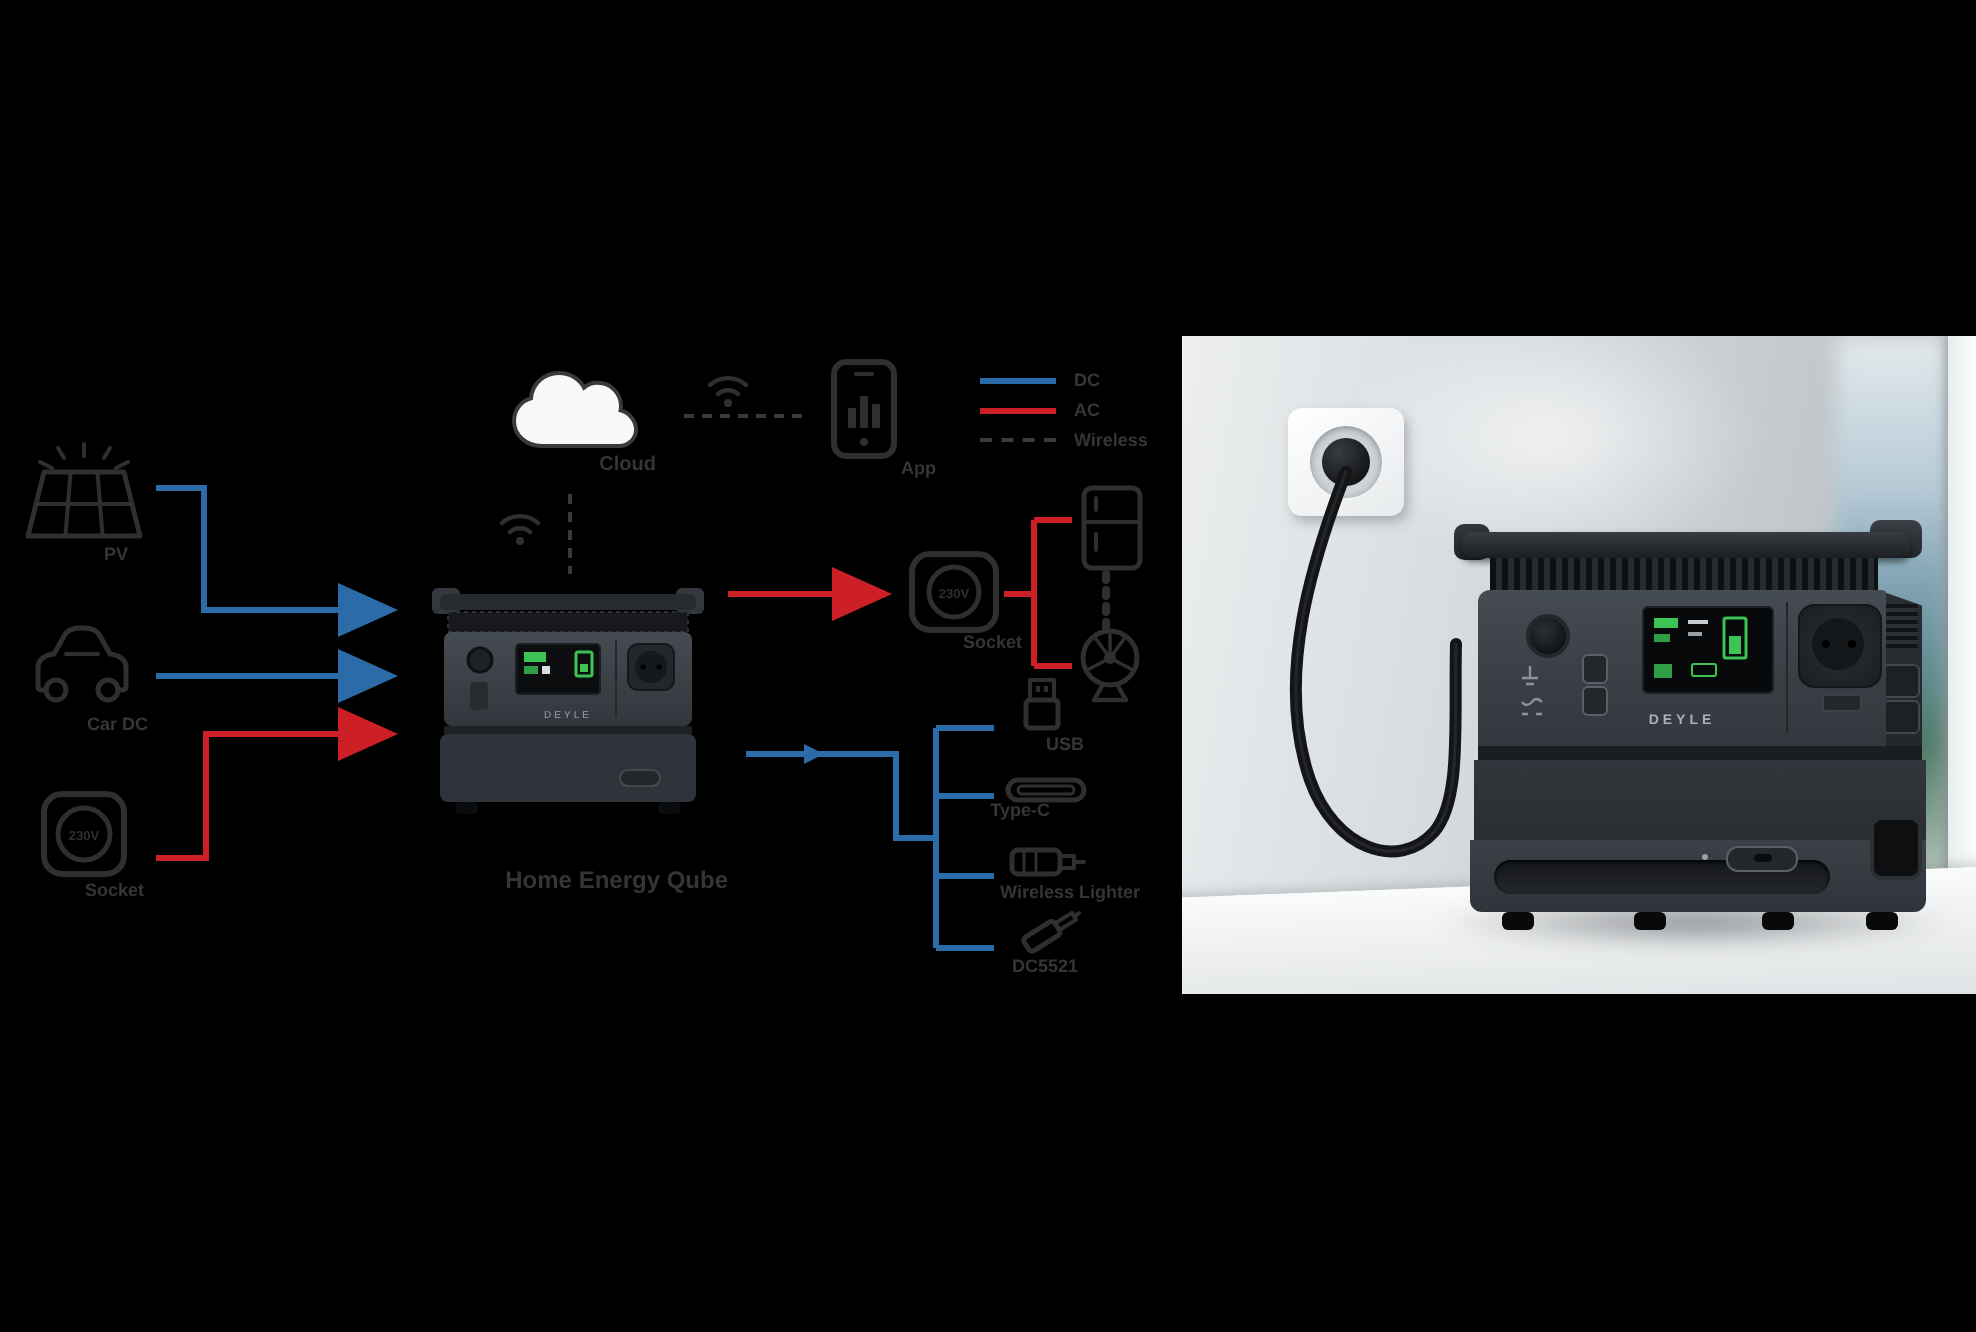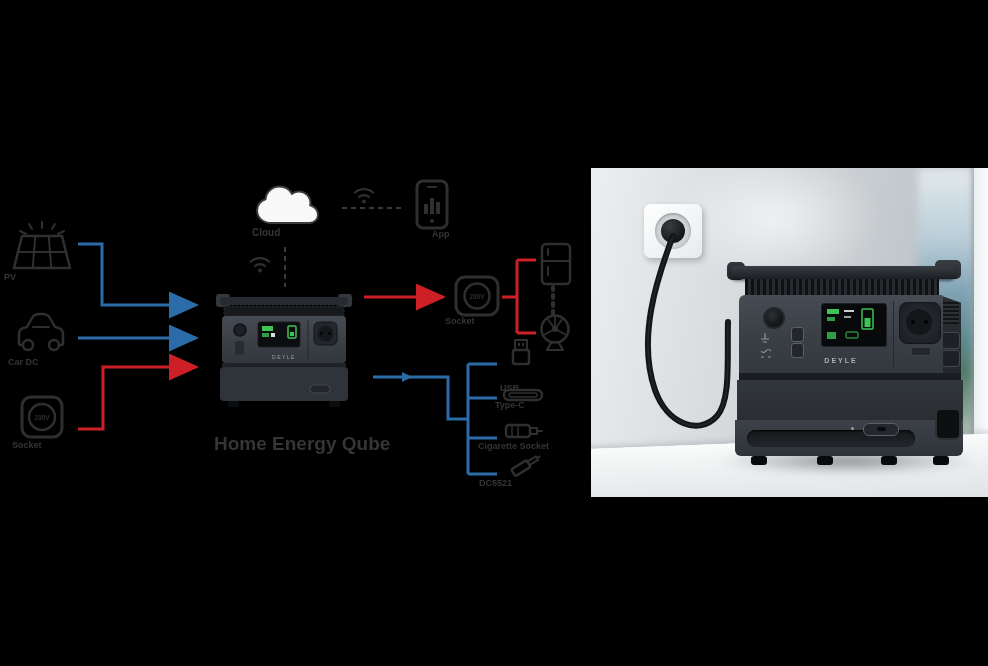--- a/index.html
+++ b/index.html
@@ -1,20 +1,20 @@
 <!DOCTYPE html>
 <html style="--dc-line: #2b6ca8; --ac-line: #cd2026; --wireless-line: #3a3a3a; --label-text: #353535;"><head>
 <meta charset="utf-8">
 <style>
   html,body{margin:0;padding:0;background:#000;}
   #canvas{position:relative;width:988px;height:666px;background:#000;overflow:hidden;
           font-family:"Liberation Sans",sans-serif;}
   .abs{position:absolute;}
   .lbl{position:absolute;color:var(--label-text,#353535);font-weight:bold;font-size:9px;
-       text-align:left;white-space:nowrap;line-height:1;}
+       text-align:right;white-space:nowrap;line-height:1;}
   .dc{stroke:var(--dc-line,#2b6ca8);}
   .ac{stroke:var(--ac-line,#cd2026);}
   .wire{stroke:var(--wireless-line,#3a3a3a);}
   .fill-dc{fill:var(--dc-line,#2b6ca8);}
   .fill-ac{fill:var(--ac-line,#cd2026);}
   .ic{stroke:#2f2f2f;fill:none;stroke-linecap:round;stroke-linejoin:round;}
   .icf{fill:#2f2f2f;stroke:none;}
   
   #legend{left:490px;top:186px;display:flex;flex-direction:column;gap:7px;}
   .lg-row{display:flex;align-items:center;gap:9px;height:8px;}
@@ -106,20 +106,34 @@
 
     <path class="dc" d="M373,377 H448 V419 H468 M468,364 V474 M468,364 H497 M468,398 H497 M468,438 H497 M468,474 H497" fill="none" stroke-width="3"></path>
     <polygon class="fill-dc" points="402,372 412,377 402,382"></polygon>
 
     <path class="wire" d="M342,208 H404" fill="none" stroke-width="2" stroke-dasharray="5 4"></path>
     <path class="wire" d="M285,247 V287" fill="none" stroke-width="2" stroke-dasharray="5 4"></path>
 
     <path class="ic" d="M553,287 V314" stroke-width="4" stroke-dasharray="3 5"></path>
   </svg>
 
+  <div id="legend" class="abs">
+    <div class="lg-row">
+      <span class="lg-sw fill-dc" style="background:var(--dc-line,#2b6ca8)"></span>
+      <span class="lg-lb">DC</span>
+    </div>
+    <div class="lg-row">
+      <span class="lg-sw" style="background:var(--ac-line,#cd2026)"></span>
+      <span class="lg-lb">AC</span>
+    </div>
+    <div class="lg-row">
+      <span class="lg-sw dash"></span>
+      <span class="lg-lb">Wireless</span>
+    </div>
+  </div>
 
   <svg class="abs" style="left:12px;top:220px" width="60" height="54">
     <path class="ic" stroke-width="2" d="M30,2 V8 M17,4 L20,9 M43,4 L40,9 M8,11 L14,14 M52,11 L46,14"></path>
     <path class="ic" stroke-width="2.5" d="M10,16 H50 L58,48 H2 Z"></path>
     <path class="ic" stroke-width="2" d="M6,32 H54 M23.3,16 L20.7,48 M36.7,16 L39.3,48"></path>
   </svg>
   <div class="lbl" style="left:4px;top:273px;width:60px">PV</div>
 
   <svg class="abs" style="left:12px;top:306px" width="58" height="50">
     <path class="ic" stroke-width="2.5" d="M7,37 V28 Q7,22 15,21 L20,12 Q22,8 28,8 H30 Q36,8 38,12 L43,21 Q51,22 51,28 V37 Q51,39 49,39 H47 M11,39 H9 Q7,39 7,37"></path>
@@ -187,21 +201,21 @@
     <circle cx="115.5" cy="42.5" r="8" fill="#15181c"></circle>
     <circle cx="111.5" cy="42.5" r="1.4" fill="#000"></circle>
     <circle cx="119.5" cy="42.5" r="1.4" fill="#000"></circle>
     <text x="74" y="68" text-anchor="middle" font-size="5" letter-spacing="1.5" fill="#9aa0a6">DEYLE</text>
     <rect x="12" y="72" width="124" height="4" fill="#1e2226"></rect>
     <rect x="10" y="76" width="128" height="34" rx="4" fill="#2f343a"></rect>
     <rect x="100" y="94" width="20" height="8" rx="4" fill="#22262b" stroke="#4a5057" stroke-width="0.8"></rect>
     <rect x="18" y="110" width="11" height="6" rx="2" fill="#0b0c0e"></rect>
     <rect x="119" y="110" width="11" height="6" rx="2" fill="#0b0c0e"></rect>
   </svg>
-  <div class="lbl" style="left:214px;top:434px;width:150px;font-size:19px">Home Energy Qube</div>
+  <div class="lbl" style="left:214px;top:434px;width:150px;font-size:12px">Home Energy Qube</div>
 
   <svg class="abs" style="left:453px;top:275px" width="50" height="44">
     <rect class="ic" stroke-width="3" x="3" y="2" width="42" height="38" rx="9"></rect>
     <circle class="ic" stroke-width="2.5" cx="24" cy="21" r="12.5"></circle>
     <text x="24" y="24" text-anchor="middle" font-size="6.5" font-weight="bold" fill="#2f2f2f">230V</text>
   </svg>
   <div class="lbl" style="left:445px;top:317px;width:66px">Socket</div>
 
   <svg class="abs" style="left:538px;top:242px" width="36" height="44">
     <rect class="ic" stroke-width="2.5" x="4" y="2" width="28" height="40" rx="4"></rect>
@@ -214,34 +228,34 @@
     <path class="ic" stroke-width="1.8" d="M22,16 L22,4.5 M22,16 L32.5,21.5 M22,16 L11.5,21.5 M22,16 L29,6.5 M22,16 L15,6.5"></path>
     <path class="ic" stroke-width="2.2" d="M18,30 L14,37 H30 L26,30"></path>
   </svg>
 
   <svg class="abs" style="left:507px;top:338px" width="28" height="28">
     <rect class="ic" stroke-width="2" x="8" y="2" width="12" height="10"></rect>
     <rect class="icf" x="11" y="5" width="2" height="3"></rect>
     <rect class="icf" x="15" y="5" width="2" height="3"></rect>
     <rect class="ic" stroke-width="2.5" x="6" y="12" width="16" height="14" rx="2"></rect>
   </svg>
-  <div class="lbl" style="left:500px;top:384px;width:42px">USB</div>
+  <div class="lbl" style="left:500px;top:368px;width:42px">USB</div>
 
   <svg class="abs" style="left:502px;top:388px" width="42" height="14">
     <rect class="ic" stroke-width="2.5" x="2" y="2" width="38" height="10" rx="5"></rect>
     <rect class="ic" stroke-width="1.5" x="7" y="5" width="28" height="4" rx="2"></rect>
   </svg>
-  <div class="lbl" style="left:495px;top:401px;width:56px">Type-C</div>
+  <div class="lbl" style="left:469px;top:401px;width:56px">Type-C</div>
 
   <svg class="abs" style="left:504px;top:421px" width="40" height="20">
     <rect class="ic" stroke-width="2.5" x="2" y="4" width="24" height="12" rx="3"></rect>
     <path class="ic" stroke-width="2" d="M26,7 H33 V13 H26 M33,10 H38"></path>
     <path class="ic" stroke-width="1.5" d="M8,4 V16 M14,4 V16"></path>
   </svg>
-  <div class="lbl" style="left:478px;top:442px;width:92px">Cigarette Socket</div>
+  <div class="lbl" style="left:478px;top:442px;width:92px">Wireless Lighter</div>
 
   <svg class="abs" style="left:508px;top:452px" width="36" height="26">
     <g transform="rotate(-32 18 13)">
       <rect class="ic" stroke-width="2.5" x="3" y="9" width="18" height="8" rx="2"></rect>
       <path class="ic" stroke-width="2" d="M21,11 H31 V15 H21 M31,13 H34"></path>
     </g>
   </svg>
   <div class="lbl" style="left:479px;top:479px;width:60px">DC5521</div>
 
   <div id="photo" class="abs">

